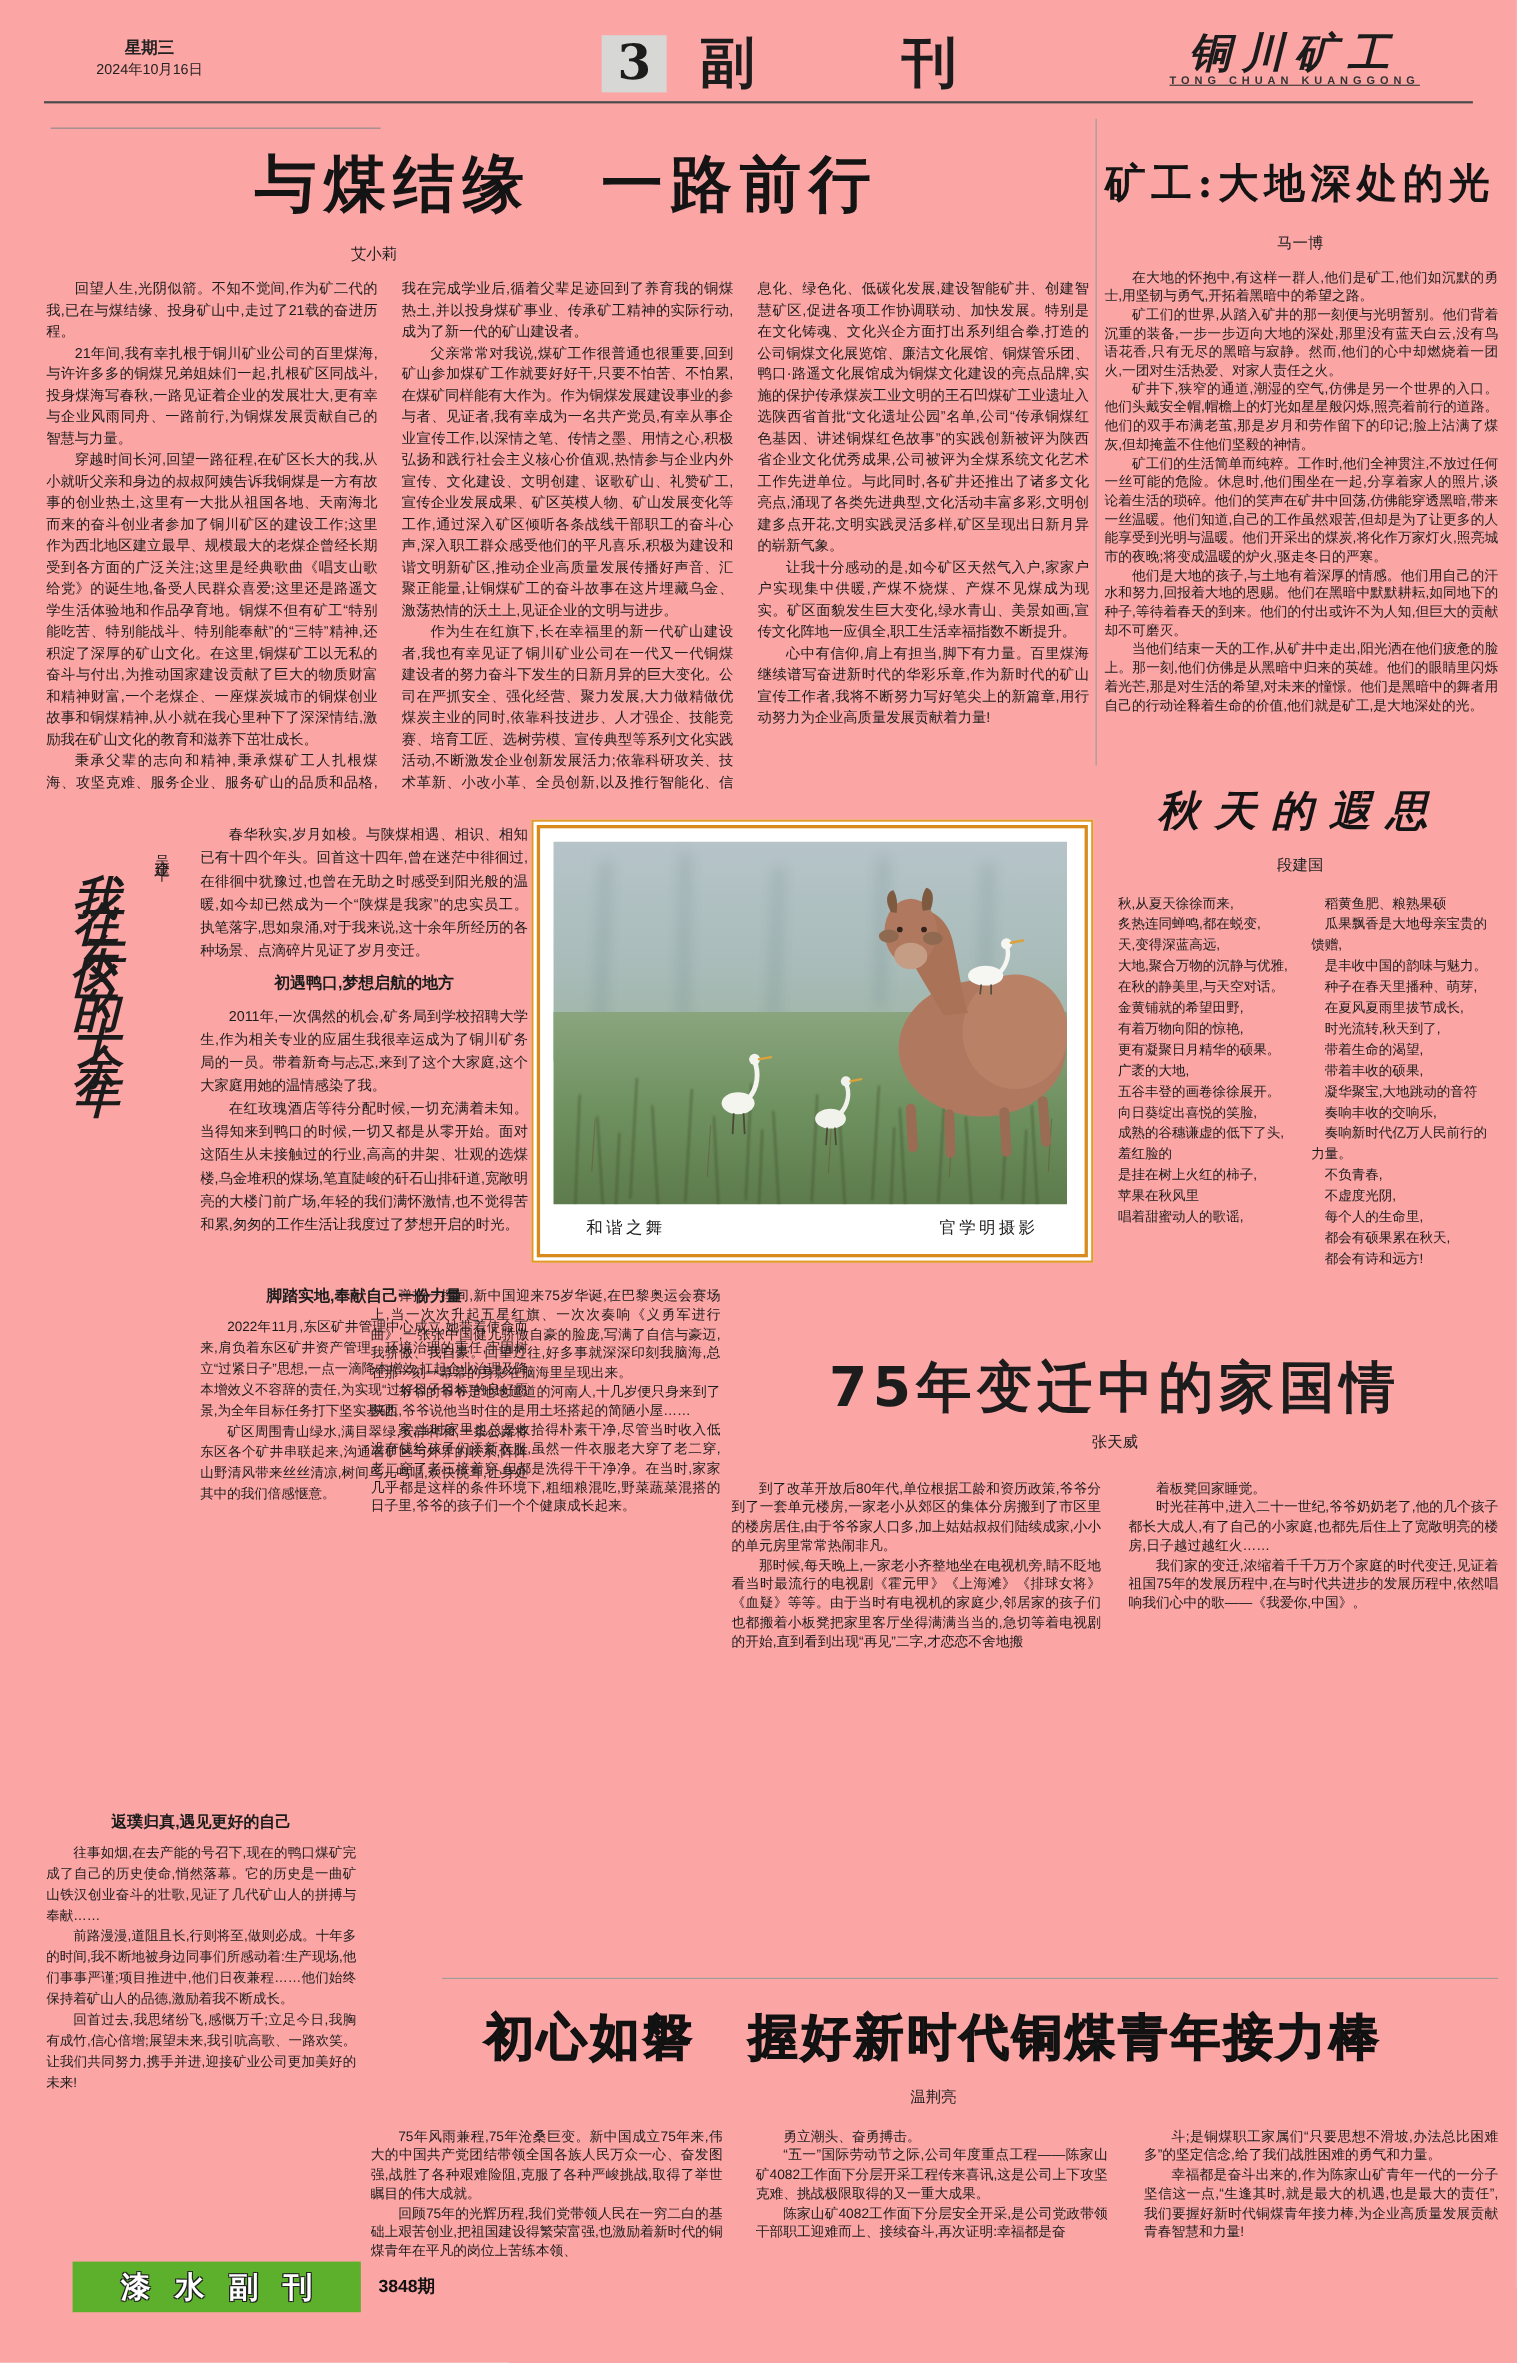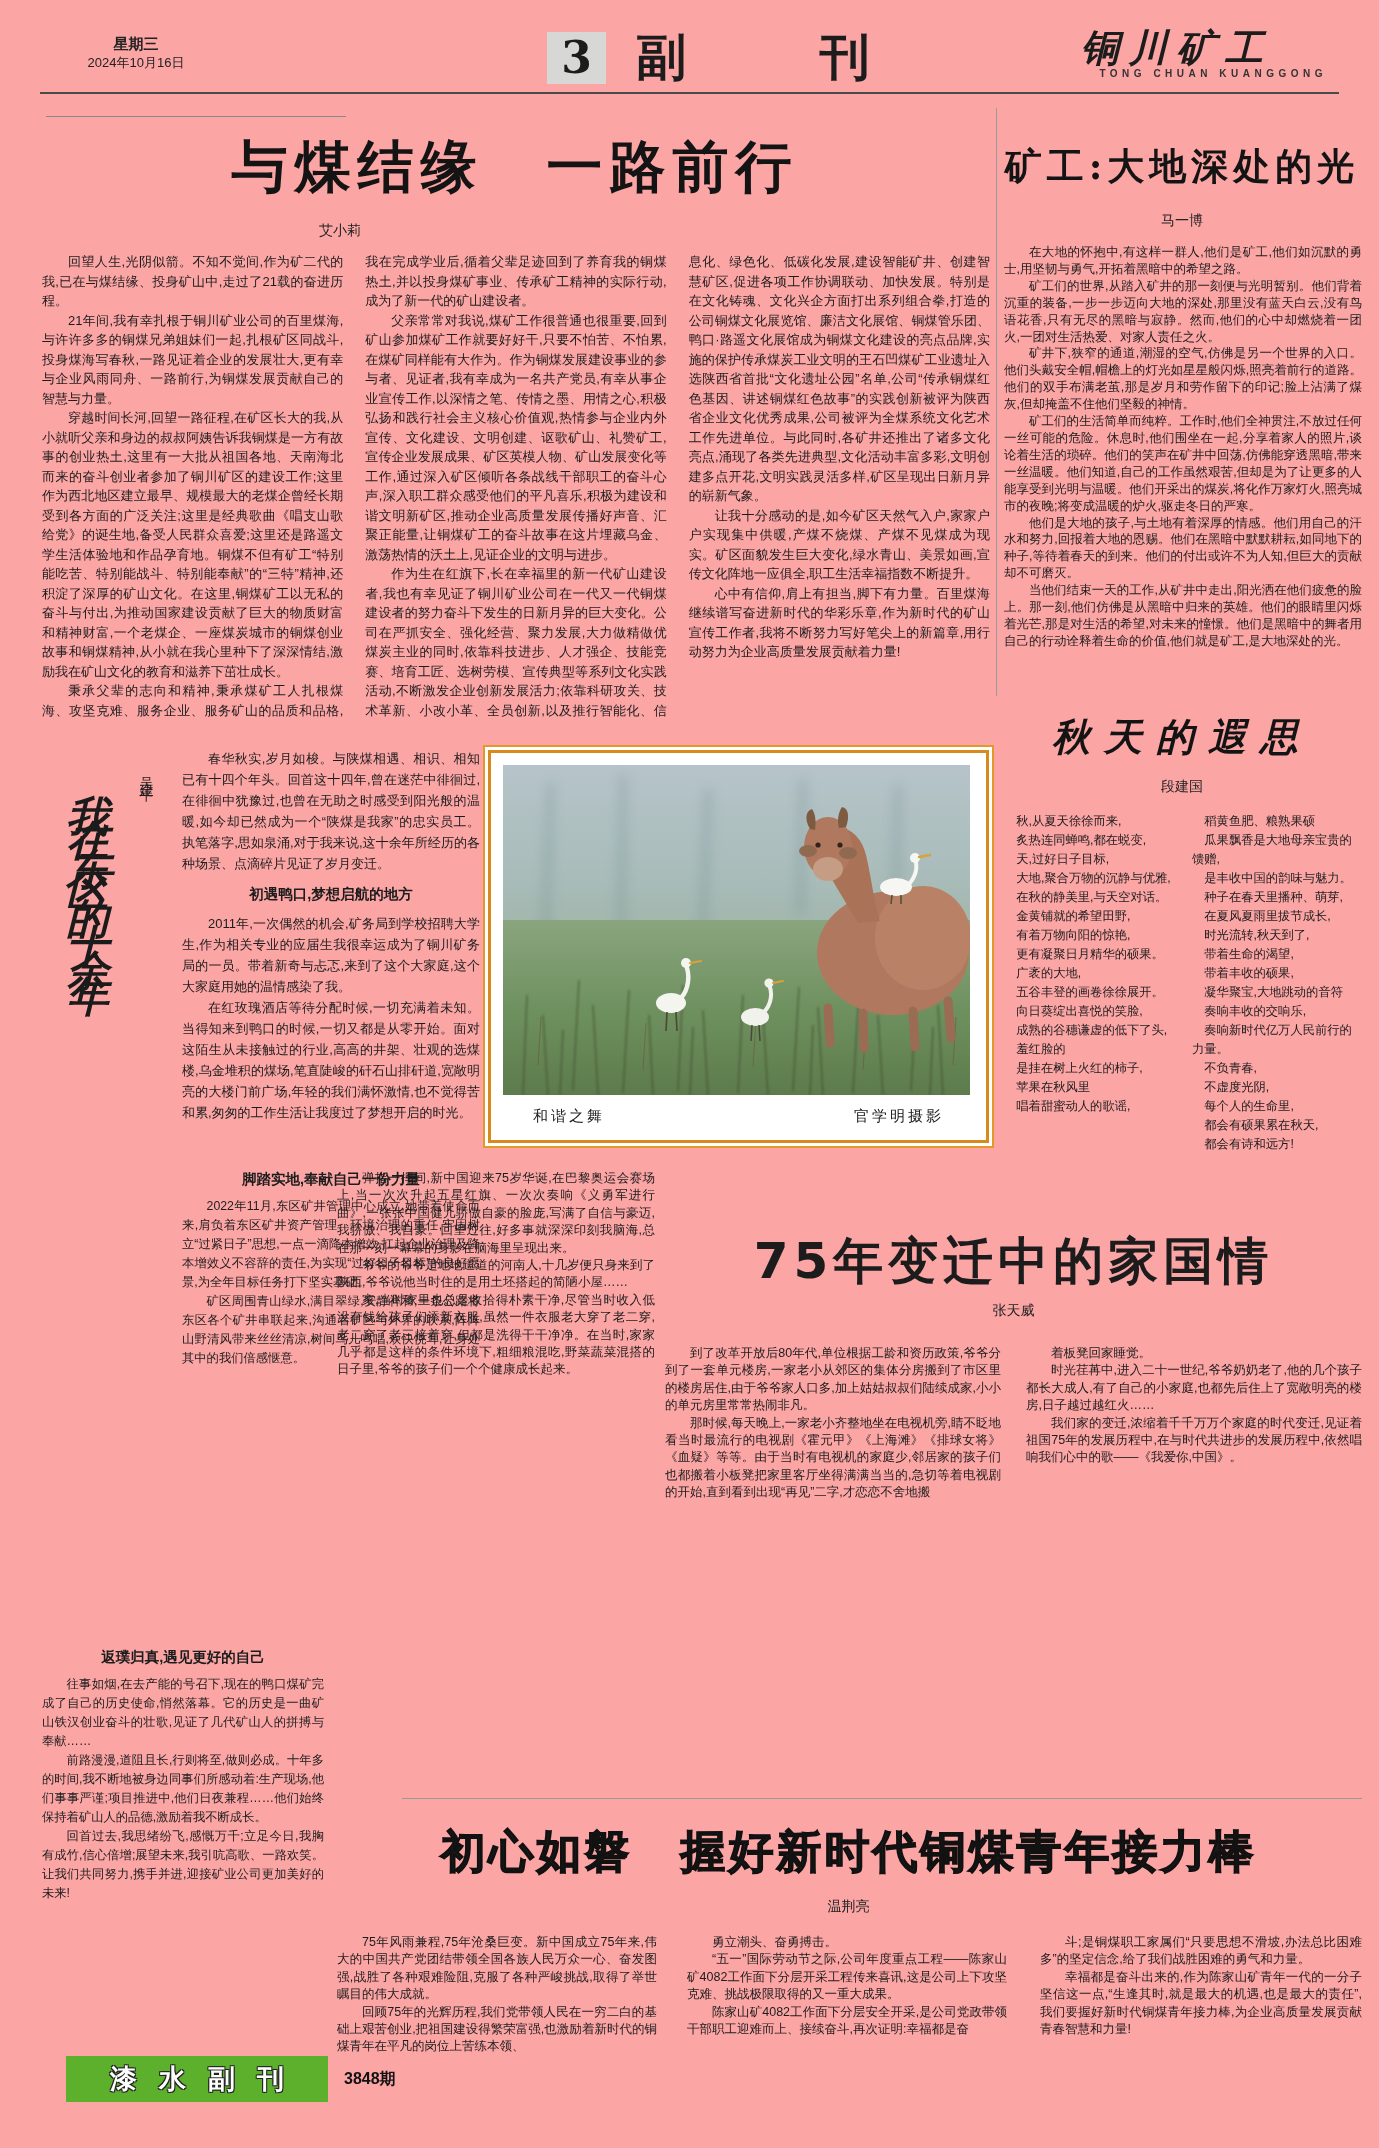--- a/index.html
+++ b/index.html
@@ -8,21 +8,21 @@
   .abs{position:absolute;}
   
   .date-block{font-size:13px;line-height:19px;text-align:center;color:#222;}
   .date-week{font-weight:bold;font-size:15px;}
   .pageno-box{display:inline-block;background:#d7d7d5;padding:0 14px;font-family:"DejaVu Serif",serif;
               font-weight:bold;font-size:44px;line-height:52px;vertical-align:middle;}
   .page-name{display:inline-block;font-family:"DejaVu Serif",serif;font-weight:bold;font-size:50px;
              letter-spacing:58px;margin-left:26px;vertical-align:middle;white-space:nowrap;}
   .masthead{font-family:"DejaVu Serif",serif;font-weight:bold;font-style:italic;font-size:38px;
             letter-spacing:10px;text-align:center;line-height:40px;}
-  .masthead-py{font-size:10px;letter-spacing:4.5px;text-align:right;font-weight:bold;color:#333;}
+  .masthead-py{font-size:10px;letter-spacing:4.5px;text-align:center;font-weight:bold;color:#333;text-decoration:underline;}
   .hrule{background:#4a4a4a;height:1.5px;}
   .vrule{background:#9a9a9a;width:1px;}
   
   .brush-title{font-family:"DejaVu Serif",serif;font-weight:900;text-align:center;color:#141414;}
   .t-coal{font-size:56px;letter-spacing:7px;}
   .t-miner{font-size:37px;letter-spacing:5px;}
   .t-autumn{font-size:38px;font-style:italic;letter-spacing:14px;}
   .t-family{font-family:"DejaVu Sans",sans-serif;font-weight:800;font-size:50px;letter-spacing:5px;text-align:center;}
   .t-youth{font-family:"DejaVu Sans",sans-serif;font-weight:900;font-size:45px;letter-spacing:3px;
            text-align:center;-webkit-text-stroke:1.2px #111;}
@@ -101,21 +101,21 @@
       <p class="para">矿工们的生活简单而纯粹。工作时,他们全神贯注,不放过任何一丝可能的危险。休息时,他们围坐在一起,分享着家人的照片,谈论着生活的琐碎。他们的笑声在矿井中回荡,仿佛能穿透黑暗,带来一丝温暖。他们知道,自己的工作虽然艰苦,但却是为了让更多的人能享受到光明与温暖。他们开采出的煤炭,将化作万家灯火,照亮城市的夜晚;将变成温暖的炉火,驱走冬日的严寒。</p>
       <p class="para">他们是大地的孩子,与土地有着深厚的情感。他们用自己的汗水和努力,回报着大地的恩赐。他们在黑暗中默默耕耘,如同地下的种子,等待着春天的到来。他们的付出或许不为人知,但巨大的贡献却不可磨灭。</p>
       <p class="para">当他们结束一天的工作,从矿井中走出,阳光洒在他们疲惫的脸上。那一刻,他们仿佛是从黑暗中归来的英雄。他们的眼睛里闪烁着光芒,那是对生活的希望,对未来的憧憬。他们是黑暗中的舞者用自己的行动诠释着生命的价值,他们就是矿工,是大地深处的光。</p>
     </div>
 
   <div class="abs brush-title t-autumn" style="left:1002px;top:712px;width:360px;">秋天的遐思</div>
   <div class="abs byline" style="left:1002px;top:778px;width:360px;">段建国</div>
   <div class="abs fs-d" style="left:1004px;top:812px;width:172px;height:388px;overflow:hidden;">
       <p class="poem-line">秋,从夏天徐徐而来,</p>
       <p class="poem-line">炙热连同蝉鸣,都在蜕变,</p>
-      <p class="poem-line">天,过好日子目标,</p>
+      <p class="poem-line">天,变得深蓝高远,</p>
       <p class="poem-line">大地,聚合万物的沉静与优雅,</p>
       <p class="poem-line">在秋的静美里,与天空对话。</p>
       <p class="poem-line">金黄铺就的希望田野,</p>
       <p class="poem-line">有着万物向阳的惊艳,</p>
       <p class="poem-line">更有凝聚日月精华的硕果。</p>
       <p class="poem-line">广袤的大地,</p>
       <p class="poem-line">五谷丰登的画卷徐徐展开。</p>
       <p class="poem-line">向日葵绽出喜悦的笑脸,</p>
       <p class="poem-line">成熟的谷穗谦虚的低下了头,</p>
       <p class="poem-line">羞红脸的</p>

